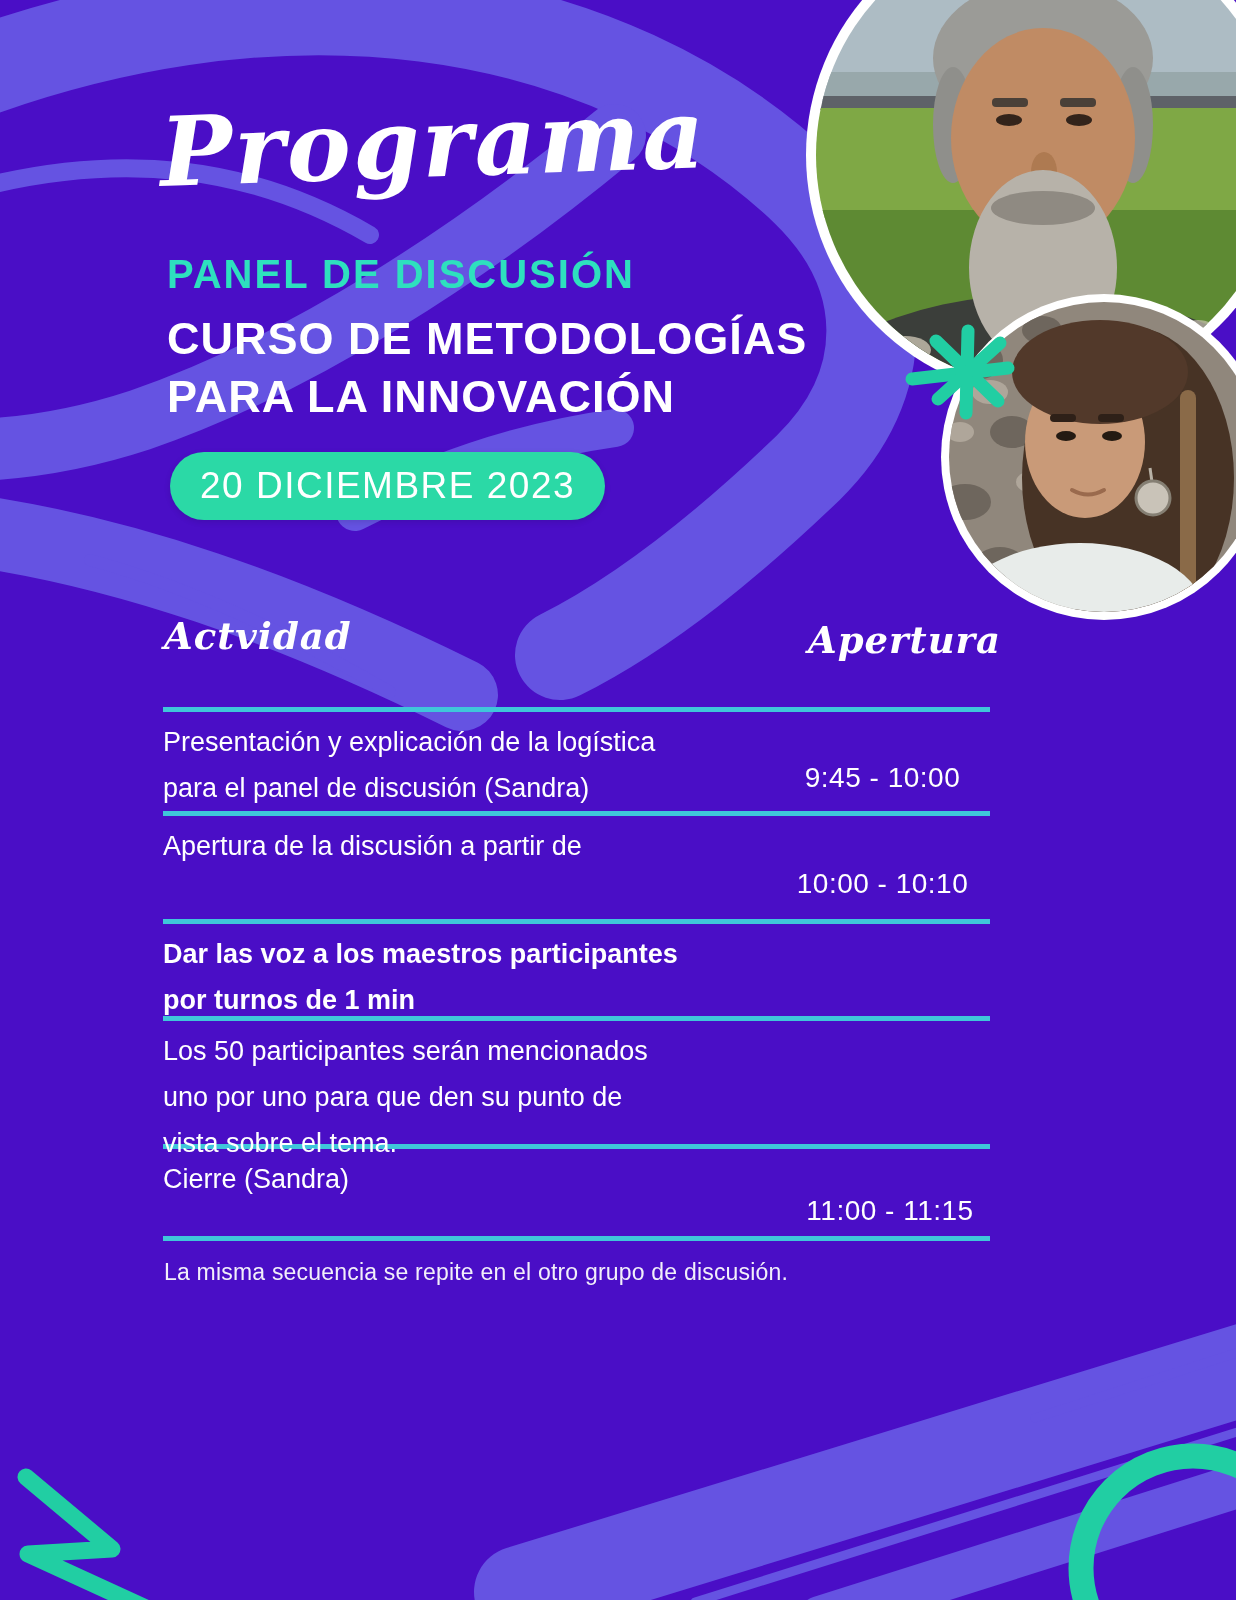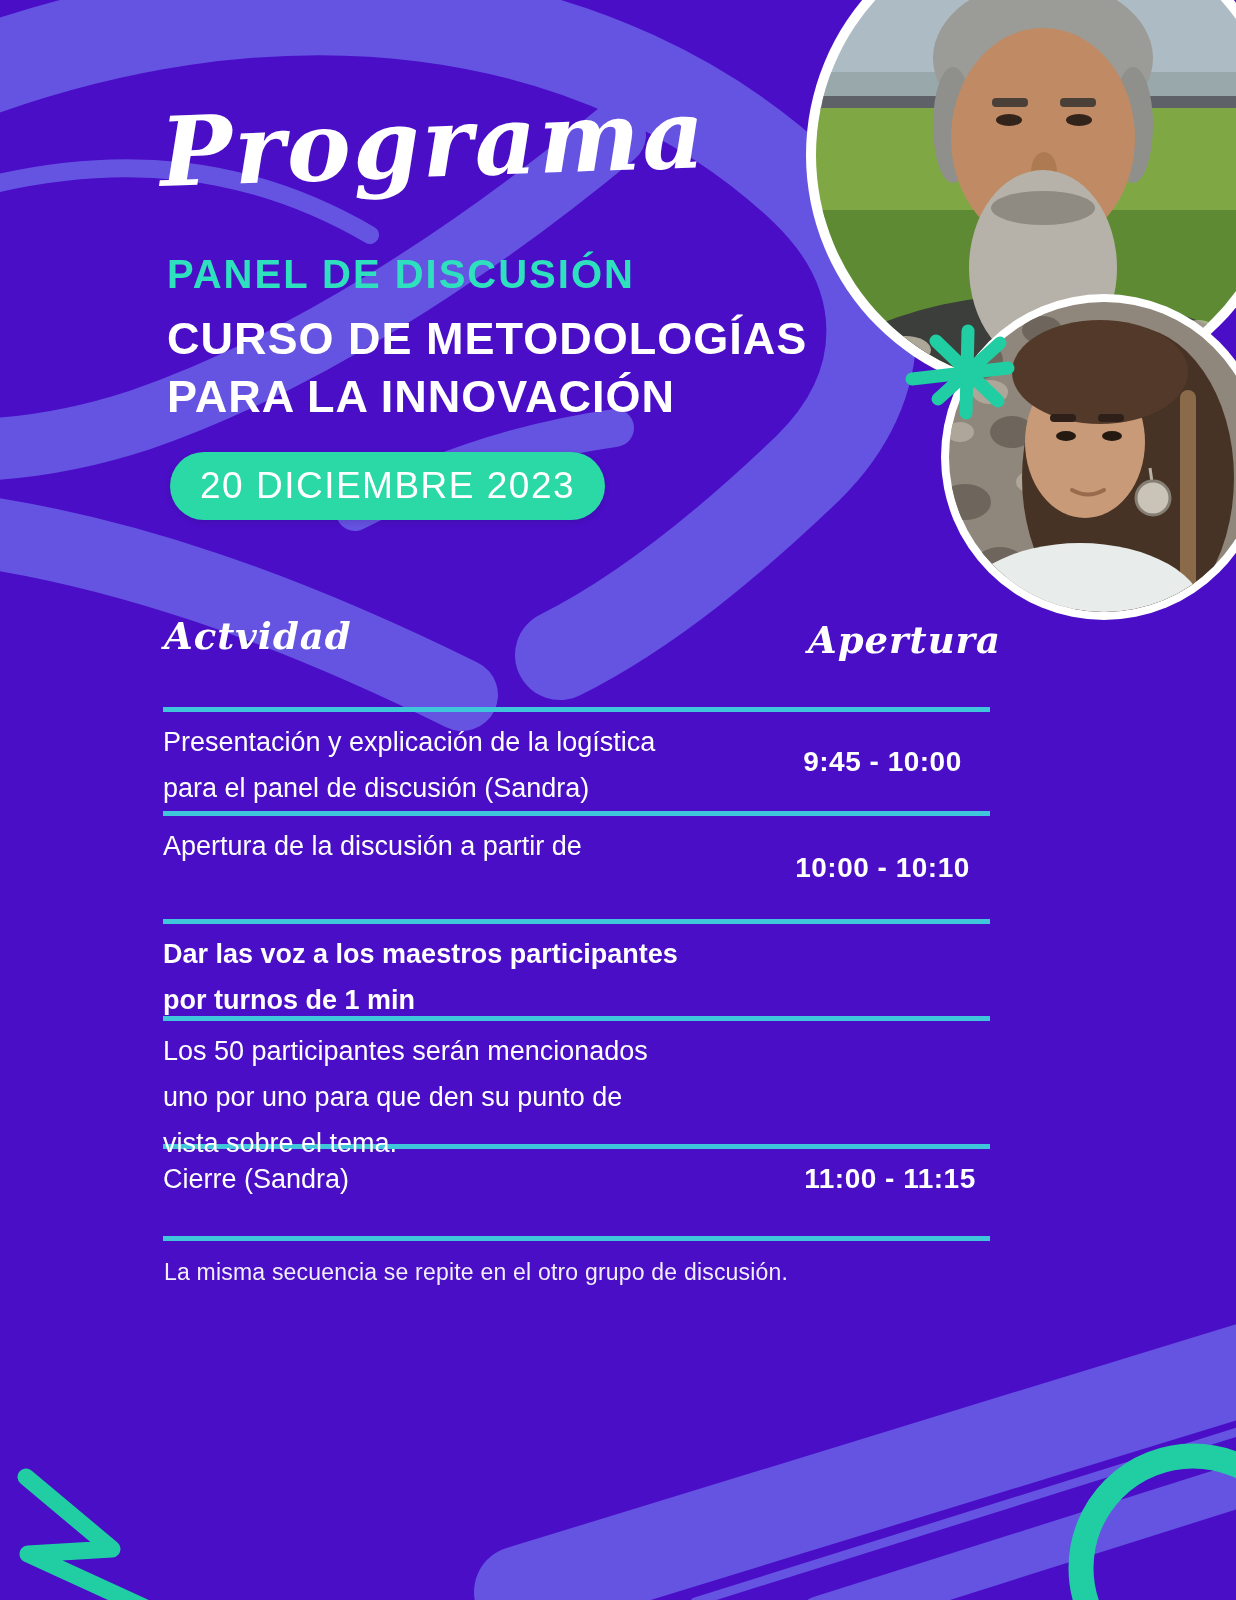--- a/index.html
+++ b/index.html
@@ -36,21 +36,21 @@
   .row{
     display:flex;border-top:5px solid #3FC6DA;box-sizing:border-box;
   }
   .row.last{border-bottom:5px solid #3FC6DA;gap:15px;}
   .cell-activity{
     width:612px;font-size:27px;line-height:46px;padding-top:7px;color:#ffffff;
   }
   .row.emphasis .cell-activity{font-weight:bold;}
   .cell-time{
     flex:1;display:flex;align-items:center;justify-content:center;
-    font-size:28px;font-weight:bold;color:#ffffff;letter-spacing:0.5px;
+    font-size:28px;font-weight:normal;color:#ffffff;letter-spacing:0.5px;margin-top:32px;
   }
   .r1{height:104px;} .r2{height:108px;} .r3{height:97px;} .r4{height:128px;} .r5{height:97px;}
   .r5 .cell-time{align-items:flex-start;padding-top:14px;}
   .footnote{
     left:164px;top:1251px;font-size:23px;color:#F2EFFA;letter-spacing:0.2px;margin-top:8px;
   }
 </style>
 </head>
 <body>
 

